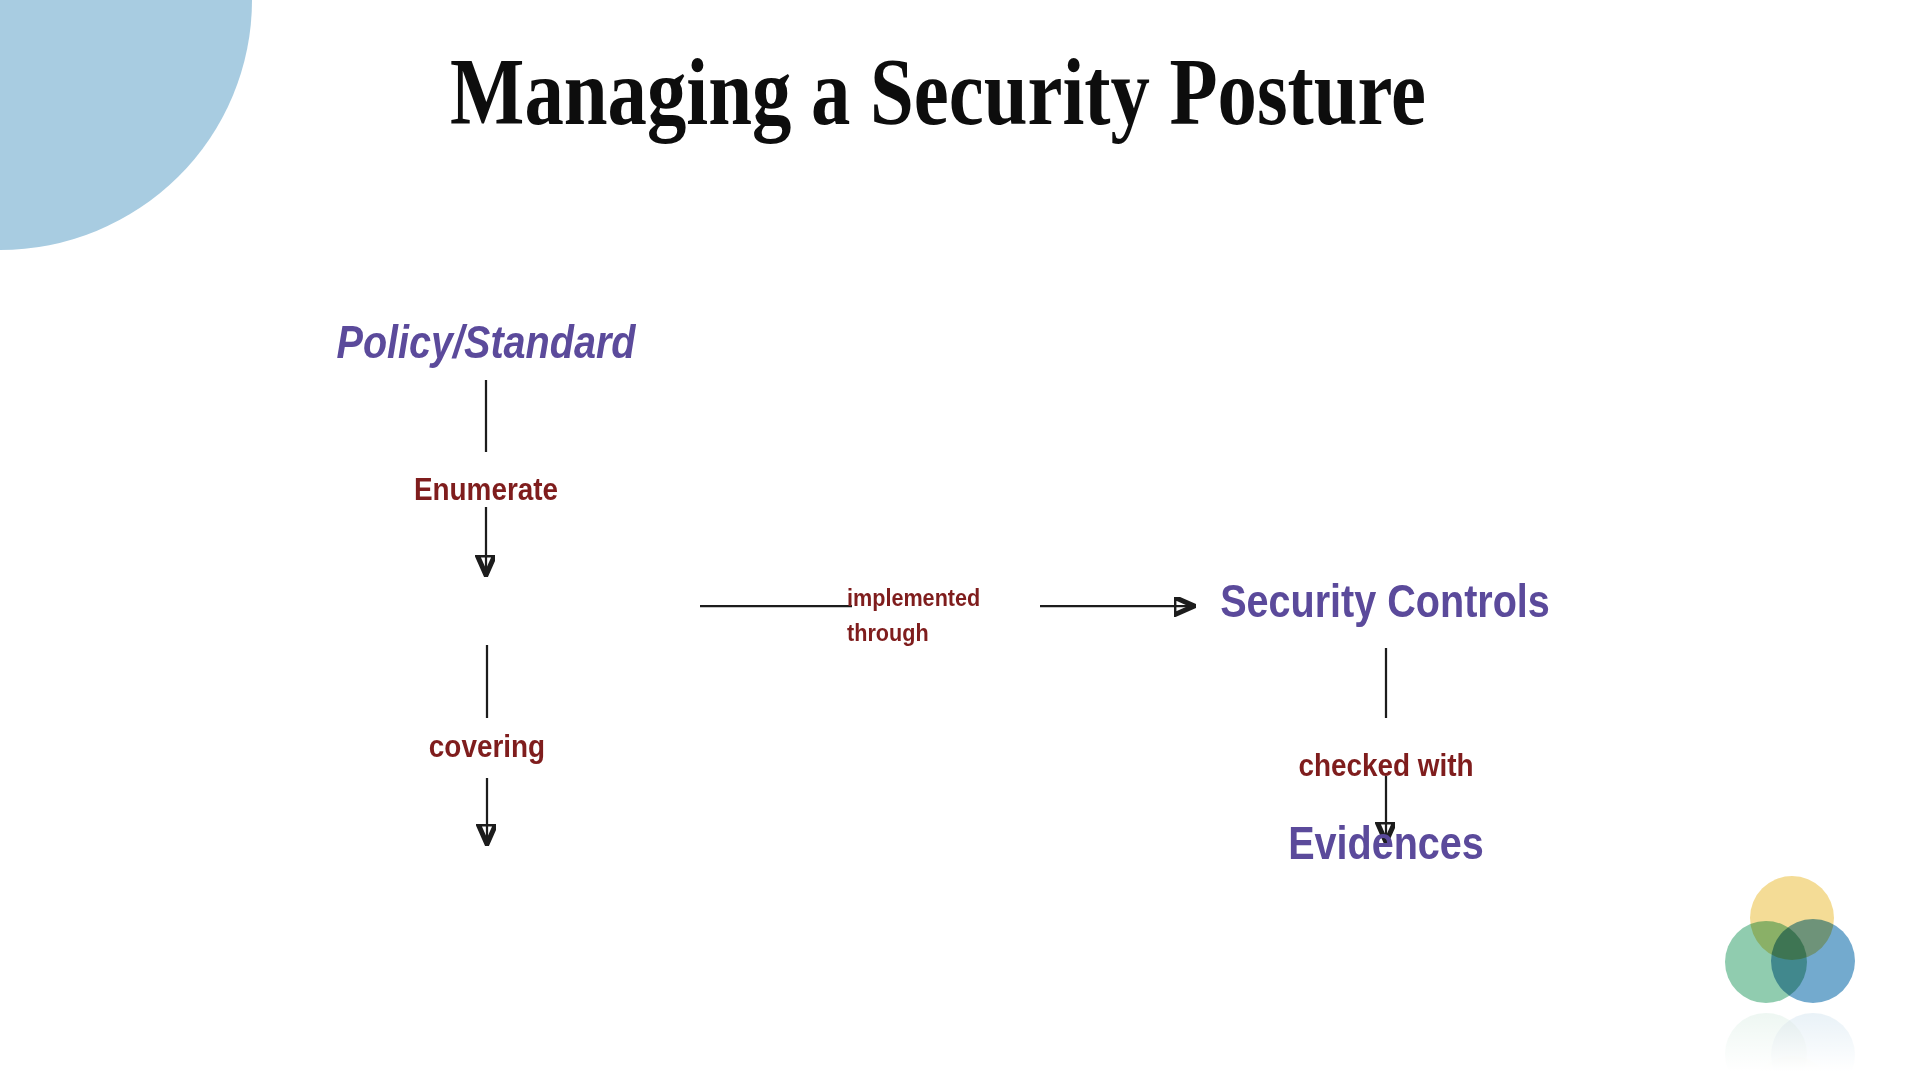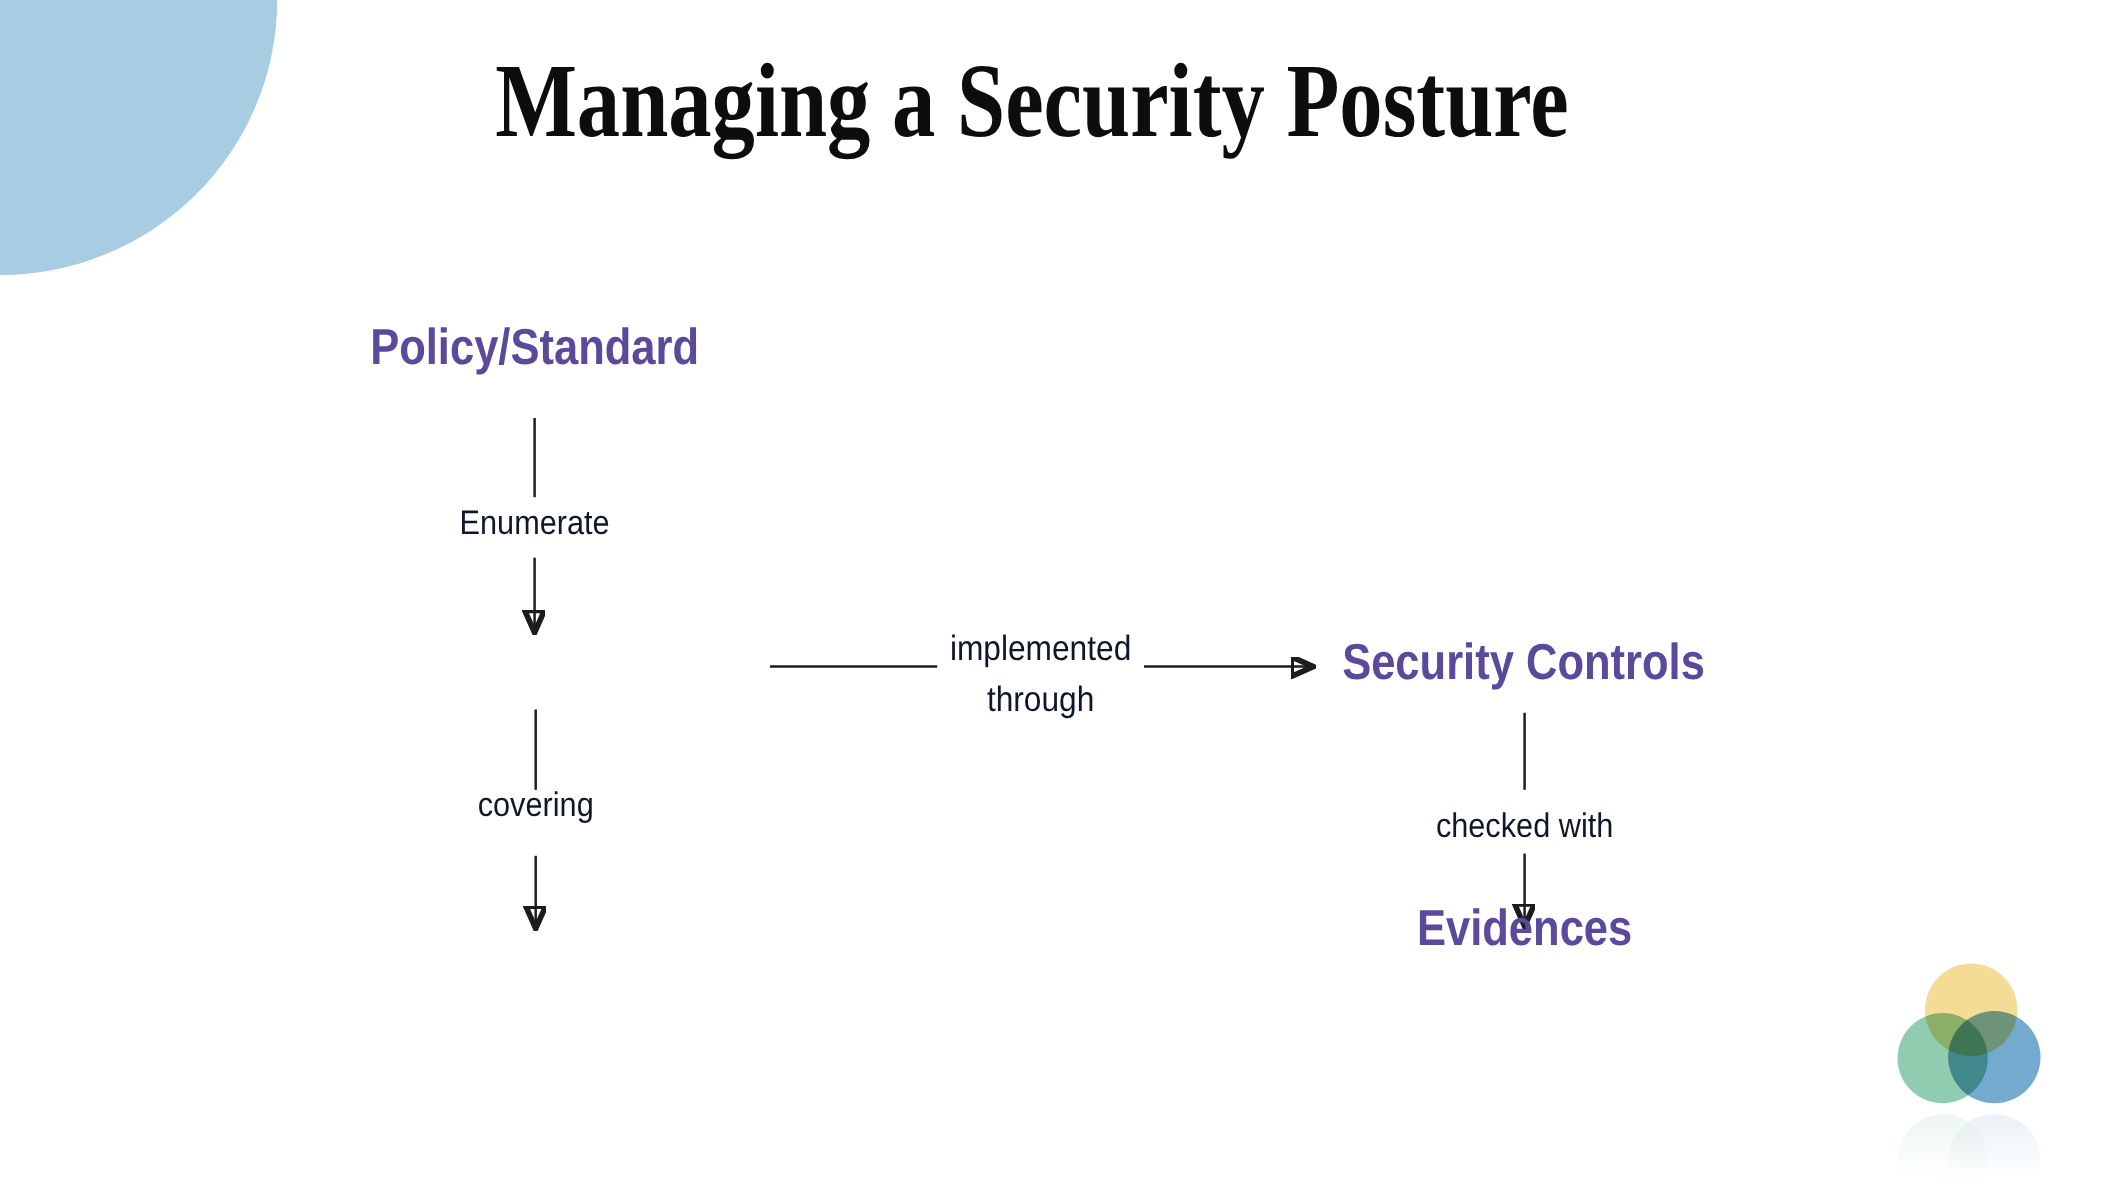--- a/index.html
+++ b/index.html
@@ -44,34 +44,34 @@
     line-height: 1;
     color: #5b4a9b;
     white-space: nowrap;
   }
   .node .squeeze { display: inline-block; transform: scaleX(0.86); }
 
   
   .edge-label {
     position: absolute;
     transform: translateX(-50%);
-    font-weight: 400;
+    font-weight: 700;
     font-size: 31px;
     line-height: 1;
-    color: #0f172a;
+    color: #7f1d1d;
     white-space: nowrap;
+    margin-top: 15px;
   }
   .edge-label .squeeze { display: inline-block; transform: scaleX(0.9); }
 
   .edge-label.multiline {
     white-space: normal;
     width: 220px;
-    text-align: center;
     line-height: 1.45;
-    font-size: 32px;
+    font-size: 24px;
   }
 
   
   .connectors {
     position: absolute;
     left: 0; top: 0;
     width: 1920px; height: 1080px;
     pointer-events: none;
   }
   .connectors path, .connectors line { stroke: #1c1c1c; stroke-width: 2.25; fill: none; }
@@ -107,21 +107,21 @@
     <line x1="700" y1="606" x2="852" y2="606"></line>
     <line x1="1040" y1="606" x2="1193" y2="606" marker-end="url(#arrow)"></line>
 
     <line x1="487" y1="645" x2="487" y2="718"></line>
     <line x1="487" y1="778" x2="487" y2="843" marker-end="url(#arrow)"></line>
 
     <line x1="1386" y1="648" x2="1386" y2="718"></line>
     <line x1="1386" y1="776" x2="1386" y2="841" marker-end="url(#arrow)"></line>
   </svg>
 
-  <div class="node" style="left:486px; top:292px;">
+  <div class="node" style="left:486px; top:319px;font-style:italic;">
     <span class="squeeze">Policy/Standard</span>
   </div>
 
 
   <div class="node" style="left:1385px; top:578px;">
     <span class="squeeze">Security Controls</span>
   </div>
 
 
   <div class="node" style="left:1386px; top:820px;">

